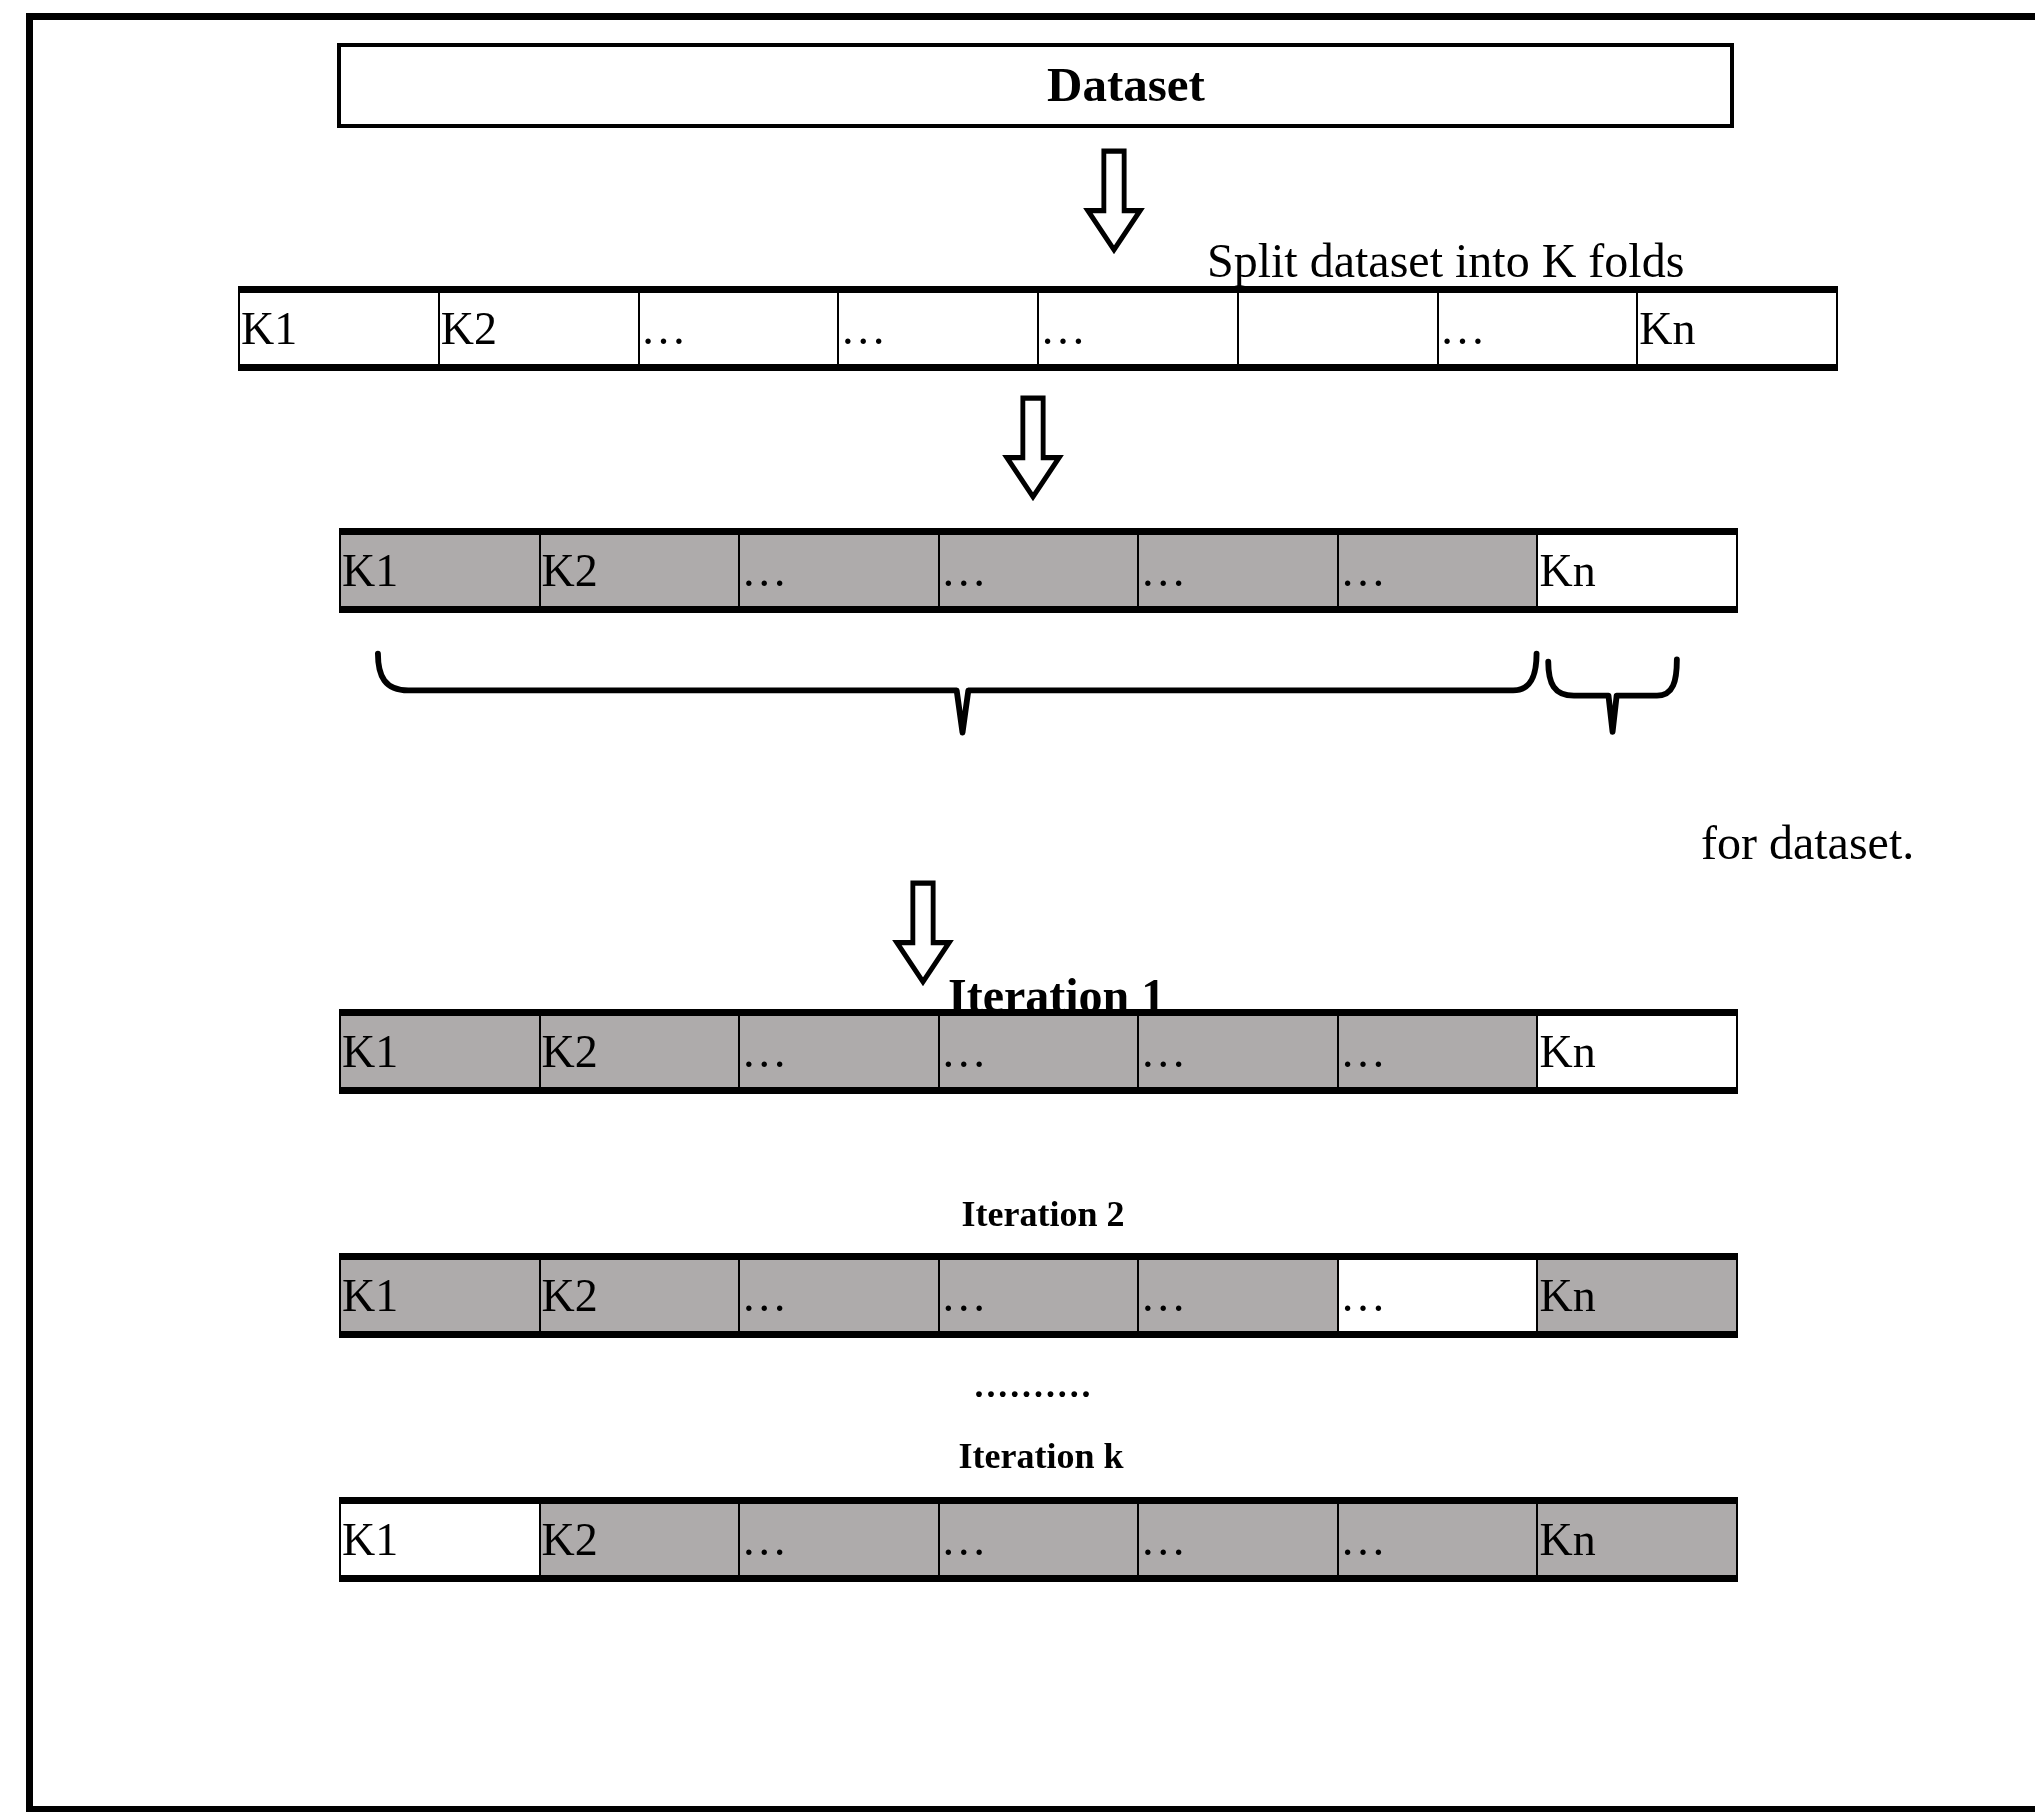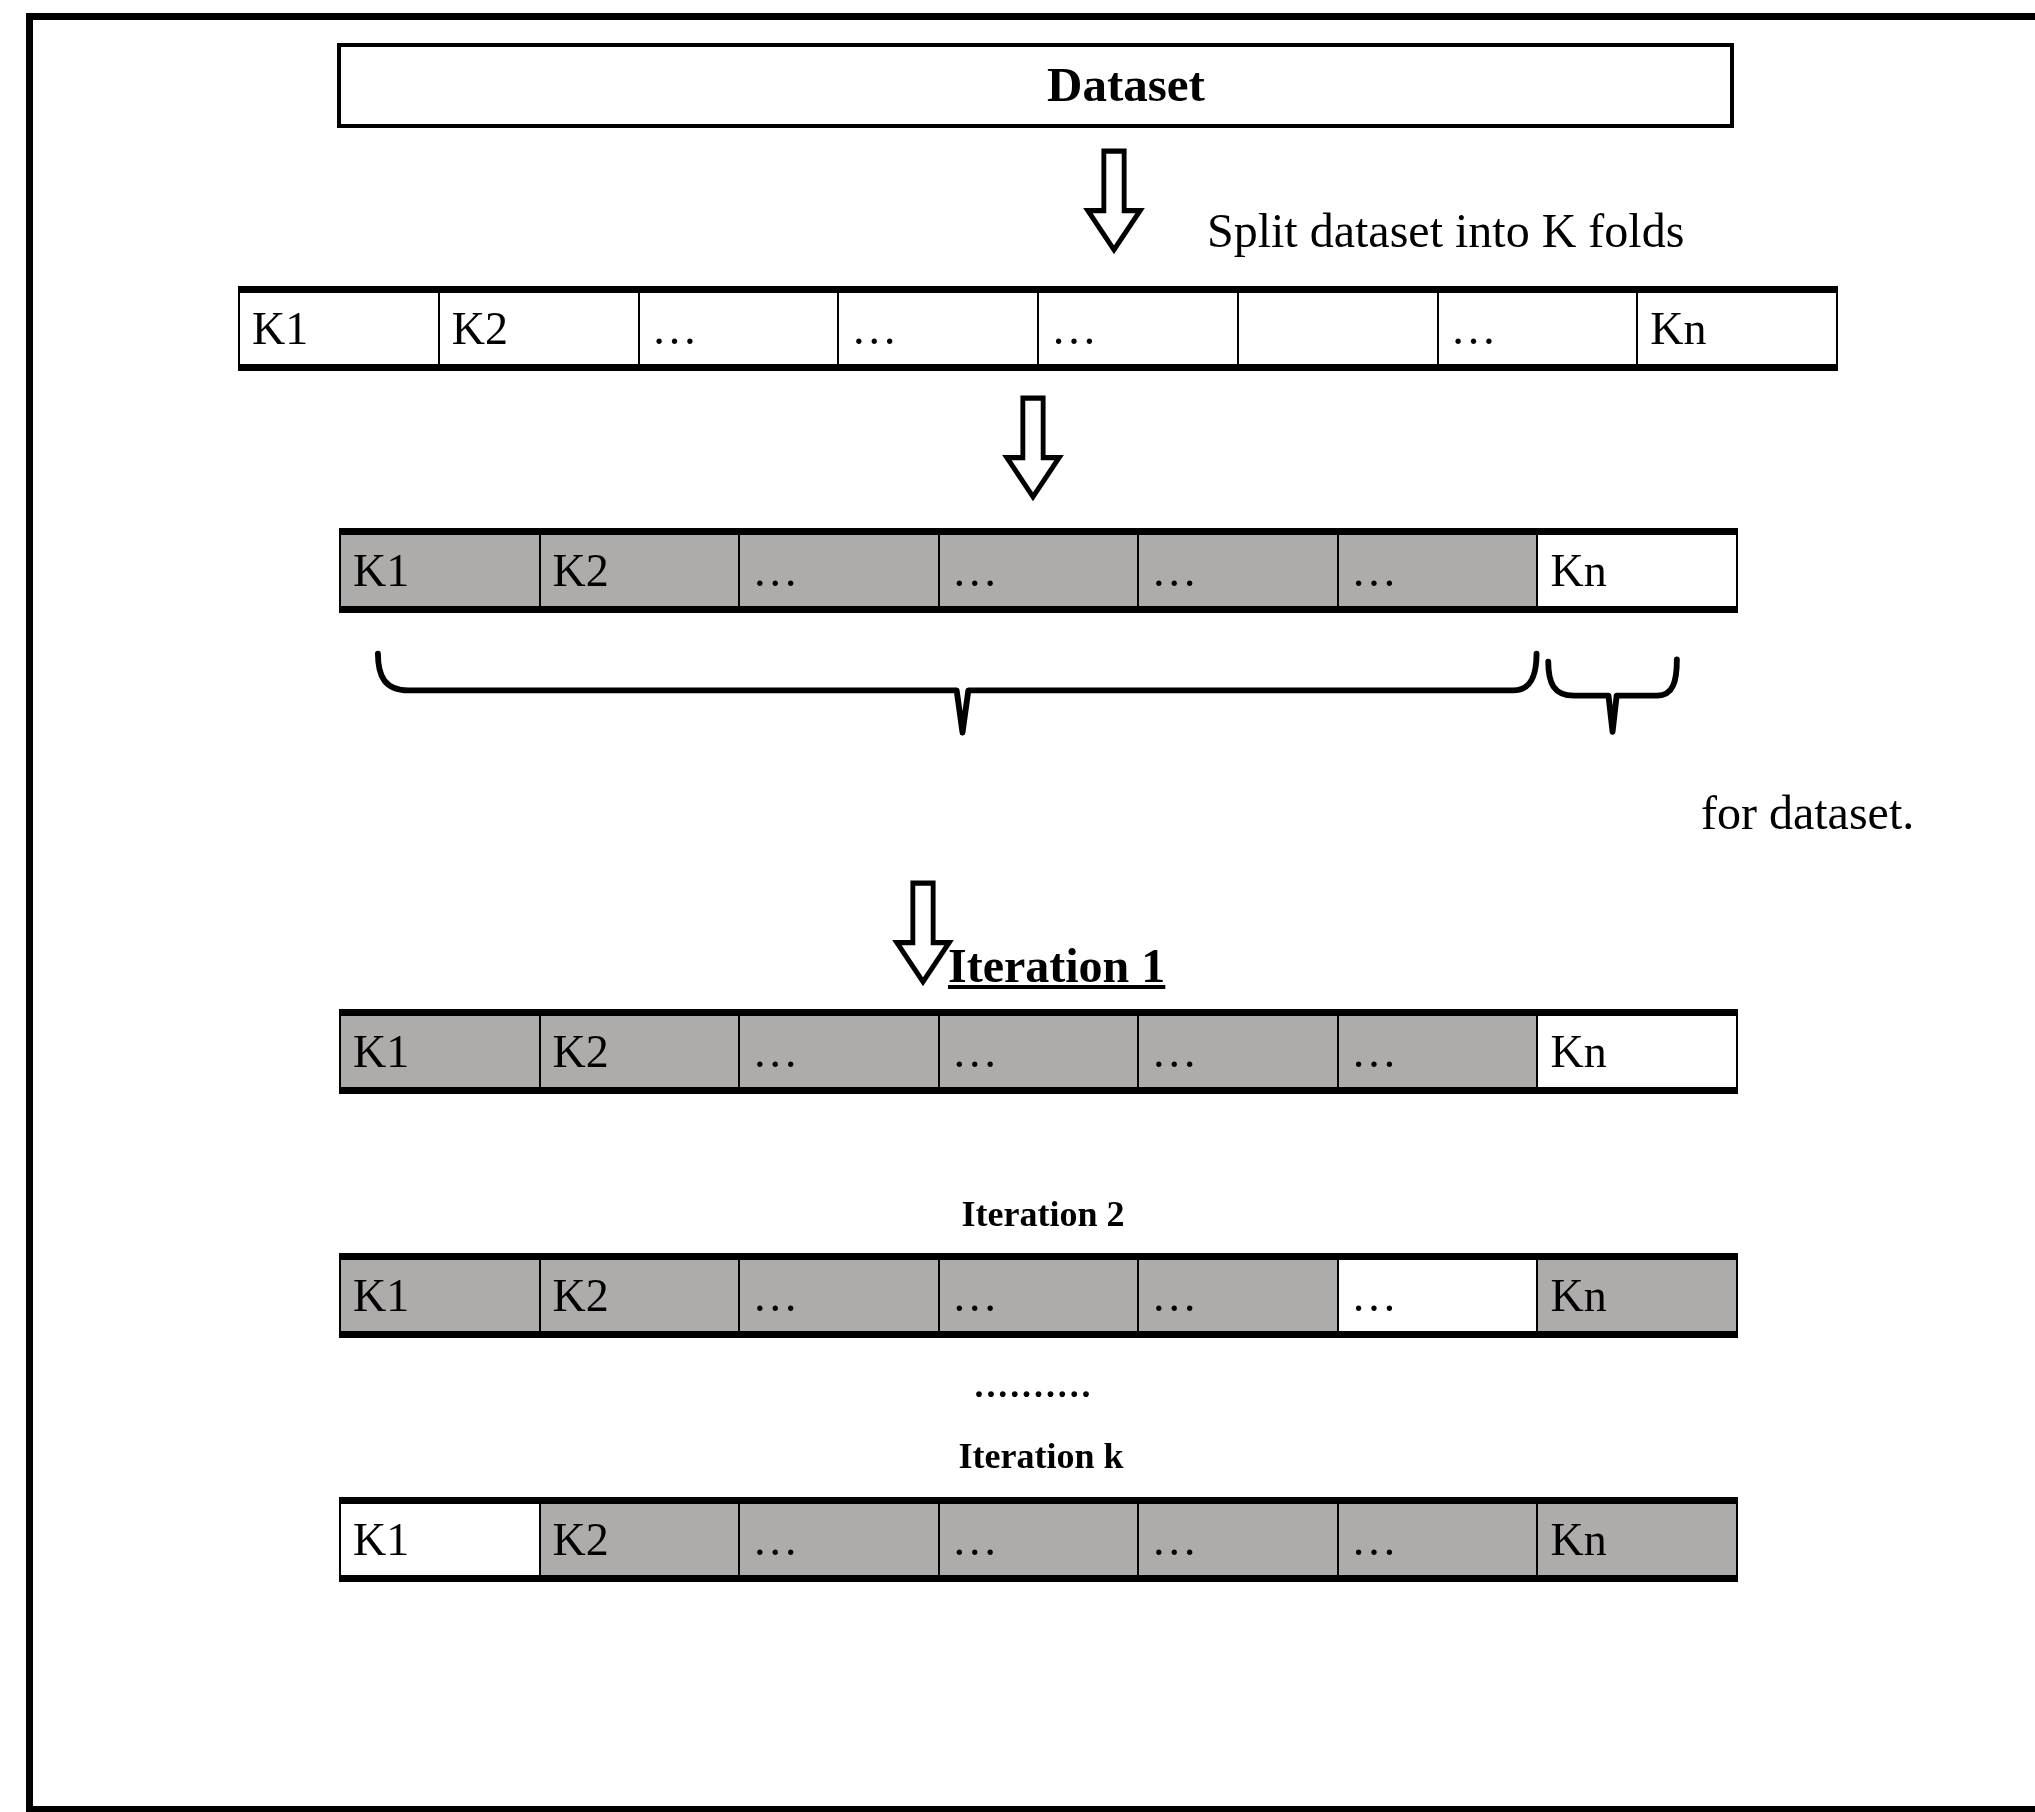--- a/index.html
+++ b/index.html
@@ -4,29 +4,29 @@
 <style>
   html,body{margin:0;padding:0;background:#ffffff;}
   body{width:2035px;height:1813px;position:relative;font-family:"Liberation Serif","DejaVu Serif",serif;color:#000;}
   #canvas{position:absolute;left:10px;top:0;width:2035px;height:1813px;background:#fff;}
 
   .outer-frame{position:absolute;left:16.4px;top:13px;width:2002px;height:1786px;border:7.6px solid #000;background:#fff;}
 
   .dataset-box{position:absolute;left:327px;top:43px;width:1397px;height:85px;border:4.1px solid #000;box-sizing:border-box;background:#fff;}
   .dataset-box span{display:block;text-align:center;text-indent:181px;font-weight:bold;font-size:49px;line-height:75px;}
 
-  .caption{position:absolute;font-size:48px;line-height:64px;white-space:nowrap;}
+  .caption{position:absolute;font-size:48px;line-height:64px;white-space:nowrap;margin-top:30px;}
   .bold{font-weight:bold;text-decoration:underline;}
 
   .fold-row{position:absolute;display:flex;box-sizing:border-box;background:#fff;
     border-top:7px solid #000;border-bottom:7px solid #000;border-left:2.9px solid #000;border-right:2.9px solid #000;}
   .cell{flex:1 1 0;border-left:2.9px solid #000;box-sizing:border-box;background:var(--test,#fff);overflow:hidden;}
   .cell:first-child{border-left:none;}
   .cell.shaded{background:var(--train,#AEABAB);}
-  .cell span{display:block;padding-left:12px;font-size:46px;line-height:71px;white-space:nowrap;}
+  .cell span{display:block;padding-left:1px;font-size:46px;line-height:71px;white-space:nowrap;}
 
   .arrow-svg{position:absolute;overflow:visible;}
   .brace-svg{position:absolute;left:327px;top:640px;overflow:visible;}
 
   .ellipsis-row{position:absolute;left:1024px;top:1362px;transform:translateX(-50%);
     font-weight:bold;font-size:36px;line-height:47px;letter-spacing:2.9px;white-space:nowrap;}
   .iter-title-center{position:absolute;transform:translateX(-50%);font-weight:bold;font-size:36px;line-height:64px;white-space:nowrap;}
 </style>
 </head>
 <body>

